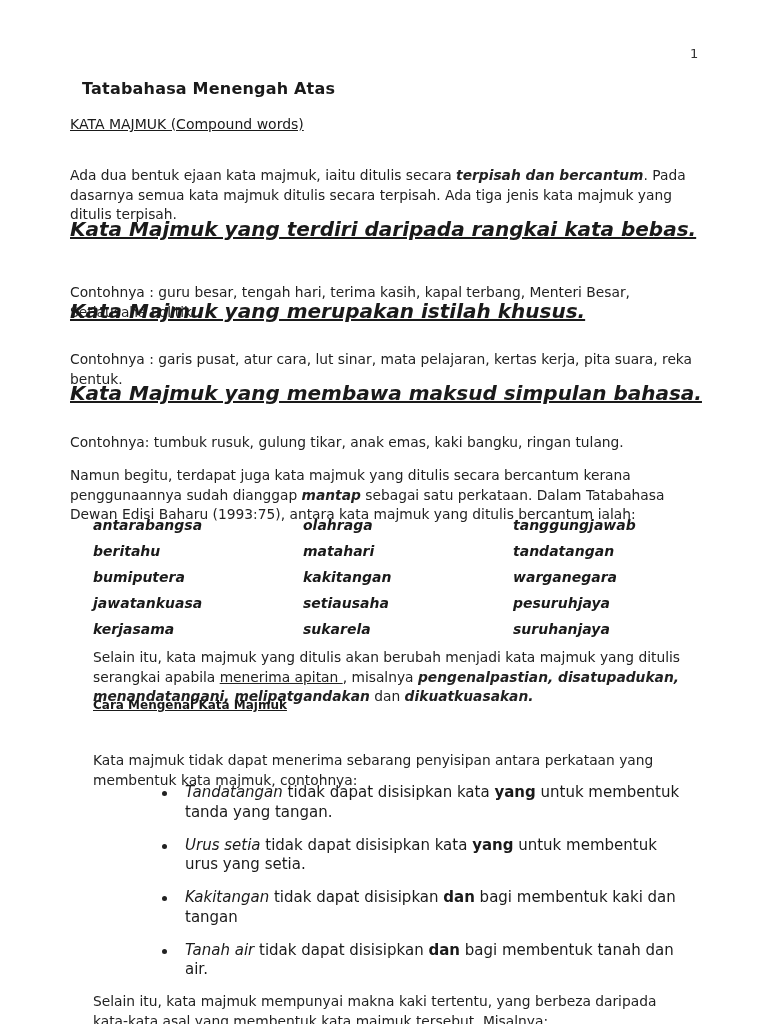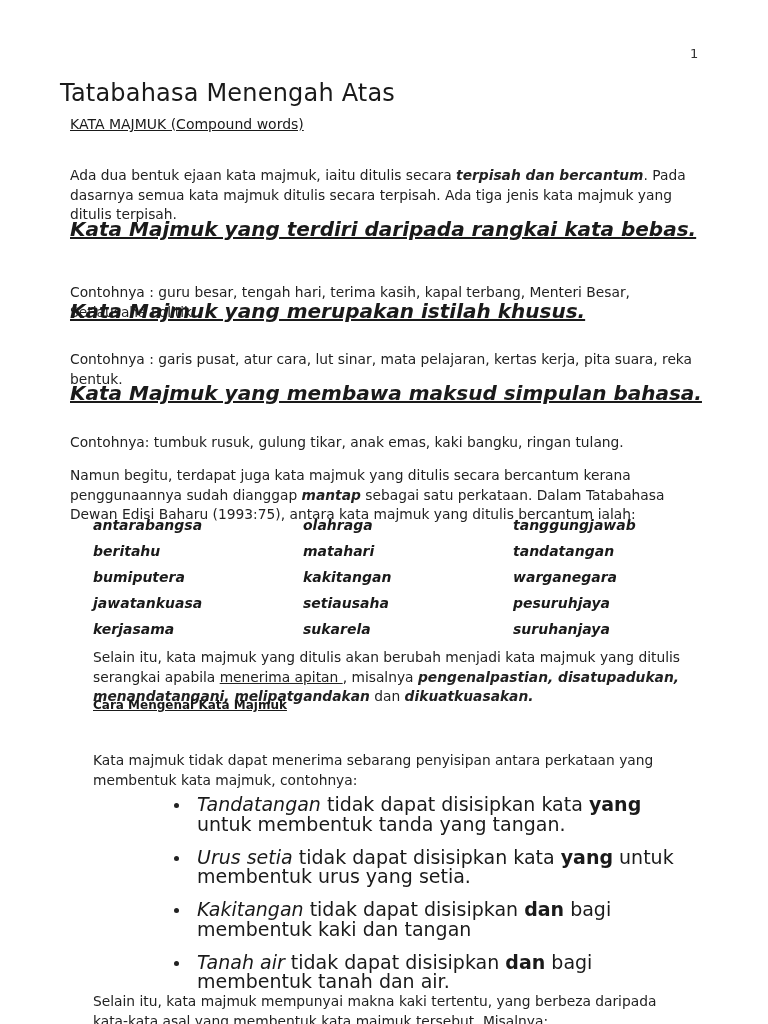--- a/index.html
+++ b/index.html
@@ -2,28 +2,28 @@
 <html><head>
 <meta charset="utf-8">
 <style>
   html, body { margin: 0; padding: 0; background: #ffffff; }
   body {
     width: 768px; height: 1024px; position: relative; overflow: hidden;
     font-family: "DejaVu Sans", sans-serif; color: #1a1a1a;
   }
   .abs { position: absolute; }
   .pagenum { left: 690px; top: 46px; font-size: 13px; color: #333; }
-  .title { left: 60px; top: 79px; font-size: 24px; font-weight: normal; letter-spacing: 0.2px; }
+  .title { left: 82px; top: 79px; font-size: 16px; font-weight: bold; letter-spacing: 0.2px; }
   .h2 { left: 70px; top: 116px; font-size: 14px; text-decoration: underline; text-align: center; }
   .h3 { left: 70px; font-size: 20px; font-style: italic; font-weight: bold; text-decoration: underline; }
   .para { left: 70px; width: 640px; font-size: 13.8px; line-height: 19.5px; color: #222; margin-top: 20px; }
   .para.indent { left: 93px; width: 600px; }
   .words { left: 93px; top: 516px; width: 580px; display: grid; grid-template-columns: 210px 210px 160px; row-gap: 7px; font-size: 14px; font-style: italic; font-weight: bold; line-height: 19px; color: #1a1a1a; }
   .h3b { left: 93px; top: 698px; font-size: 12px; font-weight: bold; text-decoration: underline; }
-  .bullets { left: 160px; top: 783px; width: 520px; font-size: 19px; line-height: 19.5px; margin: 12px; padding: 0; list-style: none; }
+  .bullets { left: 160px; top: 783px; width: 520px; font-size: 15px; line-height: 19.5px; margin: 0; padding: 0; list-style: none; }
   .bullets li { position: relative; padding-left: 25px; margin-bottom: 13.5px; }
   .bullets li .dot { position: absolute; left: 2px; top: 8px; width: 5px; height: 5px; border-radius: 50%; background: #222; }
   .u { text-decoration: underline; }
   b { font-weight: bold; }
   i { font-style: italic; }
 </style>
 </head>
 <body>
 
 <div class="abs pagenum">1</div>

